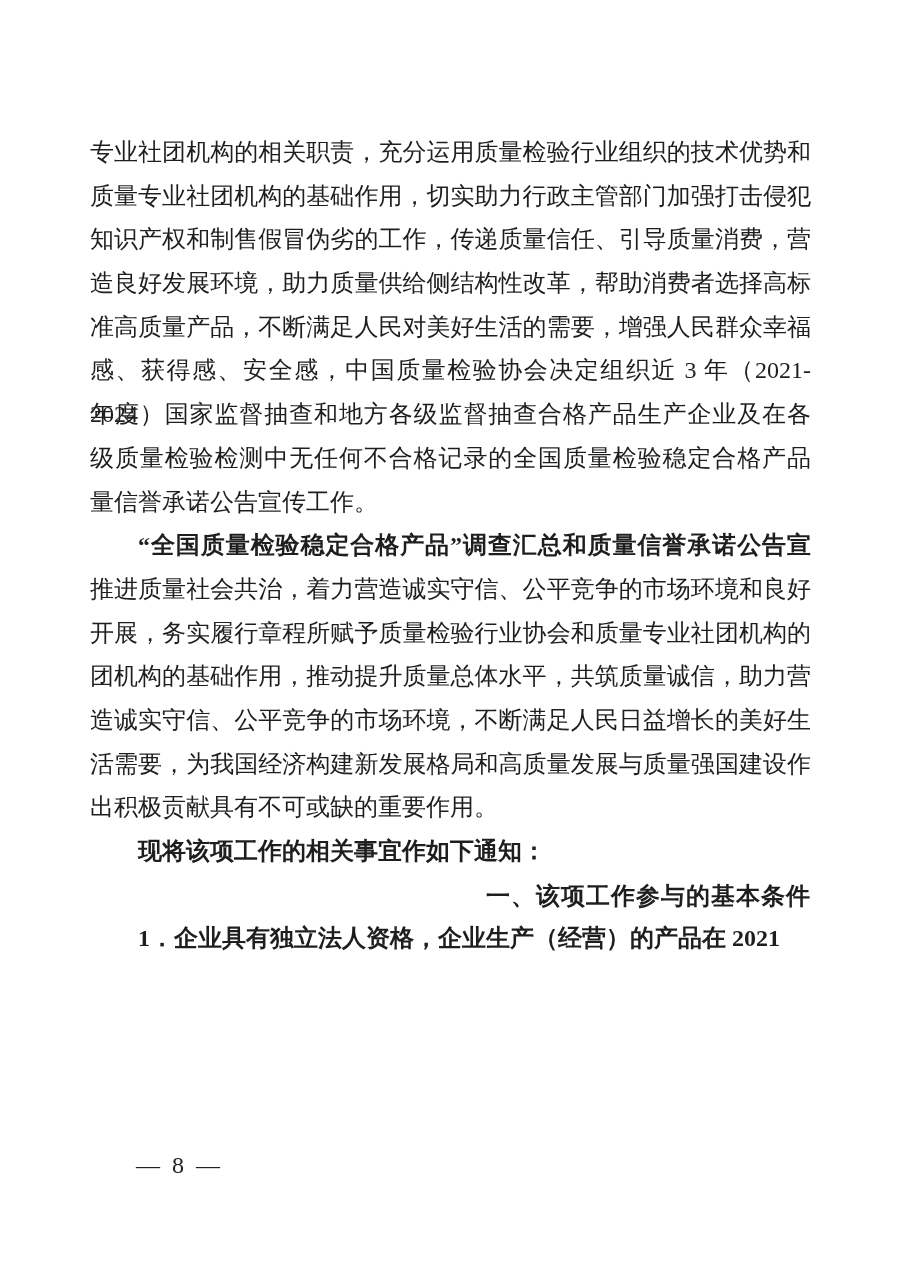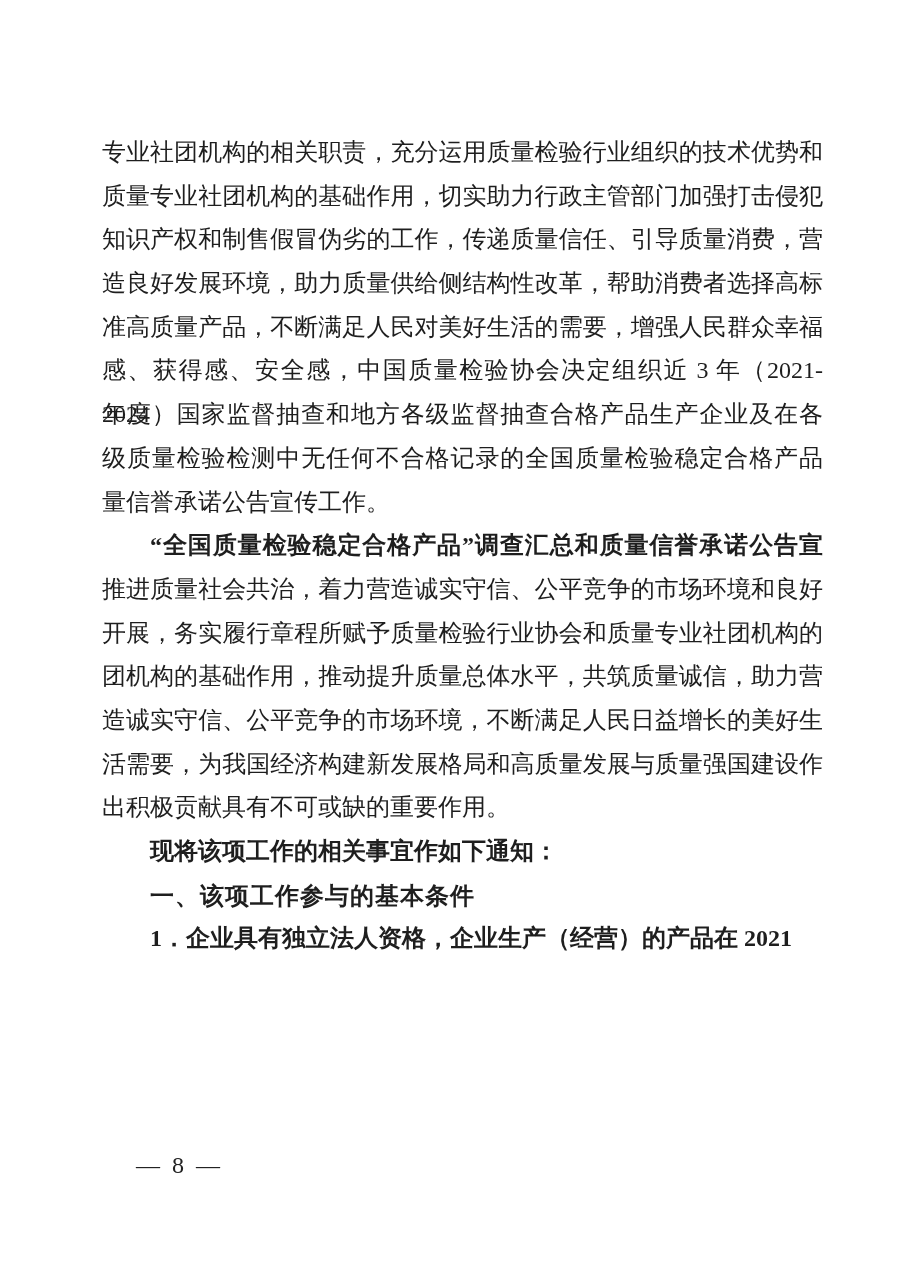--- a/index.html
+++ b/index.html
@@ -8,41 +8,42 @@
     position: relative;
     width: 900px;
     height: 1273px;
     background: #ffffff;
     overflow: hidden;
     font-family: "Liberation Serif", "DejaVu Serif", serif;
     color: #1e1e1e;
   }
   .content {
     position: absolute;
-    left: 102px;
+    left: 90px;
     top: 131px;
     width: 721px;
   }
   .line {
     font-size: 24px;
     line-height: 43.7px;
     height: 43.7px;
     text-align: left;
     white-space: normal;
   }
   .line.j {
     text-align: justify;
     text-align-last: justify;
     -moz-text-align-last: justify;
   }
   .line.indent { text-indent: 48px; font-weight: bold; }
   .line.heading {
     font-family: "Liberation Sans", "DejaVu Sans", sans-serif;
     font-weight: 700;
     letter-spacing: 1px;
+    text-align: right;
   }
   .footer {
     position: absolute;
     left: 136px;
     top: 1147px;
     font-size: 24px;
     line-height: 36px;
     letter-spacing: 3px;
     color: #222222;
   }

